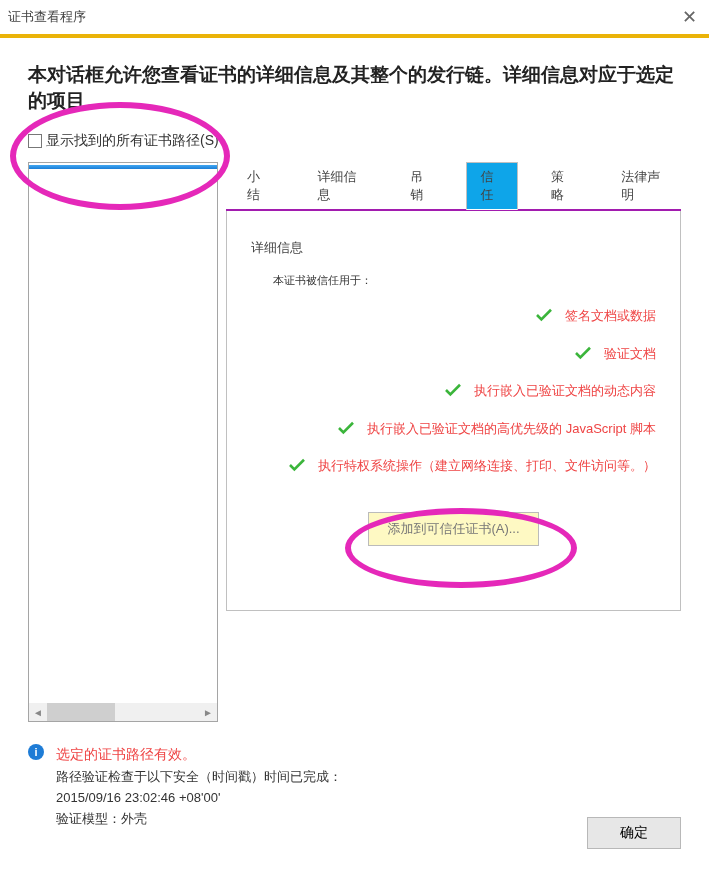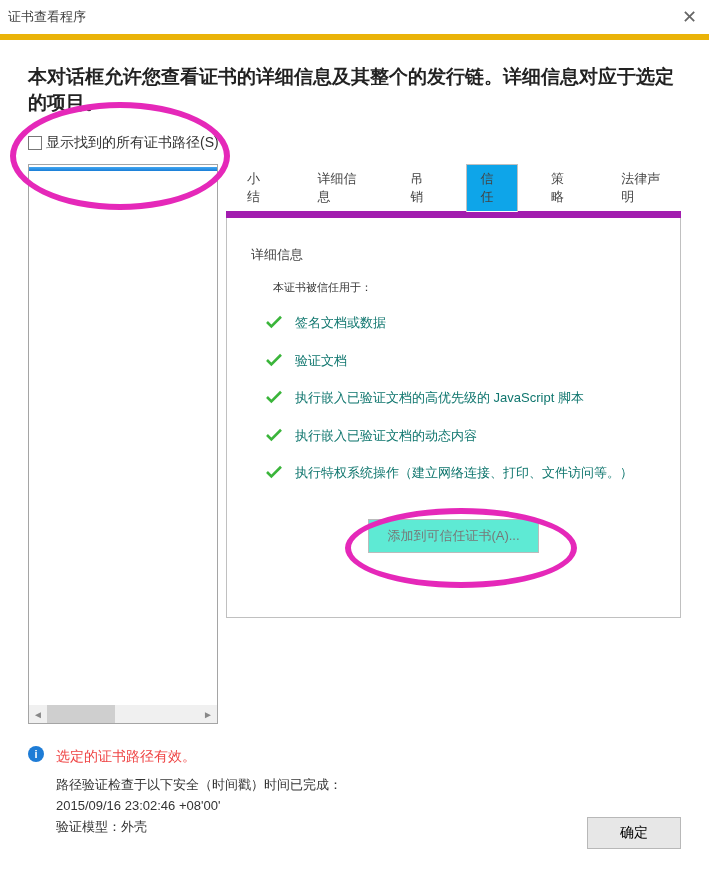--- a/index.html
+++ b/index.html
@@ -10,21 +10,21 @@
       width: 709px;
       height: 869px;
       position: relative;
       color: #333;
     }
     .title-bar {
       display: flex;
       justify-content: space-between;
       align-items: center;
       padding: 6px 12px 6px 8px;
-      border-bottom: 6px solid #eab308;
+      border-bottom: 4px solid #eab308;
     }
     .title-text { color: #444; font-size: 13px; }
     .close-x { font-size: 18px; color: #666; cursor: pointer; }
     .content {
       padding: 24px 28px 20px 28px;
     }
     .desc {
       font-size: 19px;
       font-weight: bold;
       margin-bottom: 18px;
@@ -76,21 +76,21 @@
       background: #f0f0f0;
       display: flex;
       align-items: center;
     }
     .sb-arrow { width: 18px; height: 18px; display:flex; align-items:center; justify-content:center; color:#888; font-size:10px;}
     .sb-track { flex:1; height: 100%; background:#f0f0f0; position:relative; }
     .sb-thumb { position:absolute; left:0; top:0; height:100%; width:45%; background:#cfcfcf; }
     .right-panel { flex: 1; }
     .tabs {
       display: flex;
-      border-bottom: 7px solid #a21caf;
+      border-bottom: 2px solid #a21caf;
       gap: 18px;
       padding-left: 6px;
     }
     .tab {
       padding: 5px 14px;
       border: 1px solid transparent;
       border-bottom: none;
       color: #444;
       font-size: 13px;
       cursor: pointer;
@@ -115,38 +115,39 @@
       color: #444;
     }
     .trust-desc { margin-bottom: 18px; font-size: 11px; margin-left: 22px; }
     .trust-list { margin-left: 14px; }
     .trust-item {
       display: flex;
       align-items: flex-start;
       gap: 12px;
       margin-bottom: 18px;
       font-size: 13px;
-      color: #0f766e;
+      color: #ef4444;
+      justify-content: flex-end;
     }
     .check-icon {
       width: 18px;
       height: 14px;
       flex-shrink: 0;
       margin-top: 2px;
     }
     .check-icon svg { display:block; }
     .trust-text { line-height: 1.5; }
     .add-btn-wrap {
       display: flex;
       justify-content: center;
       margin-top: 36px;
       position: relative;
     }
     .add-btn {
-      background: #5eead4;
+      background: #fef9c3;
       color: #777;
       border: 1px solid #bbb;
       padding: 7px 18px;
       font-size: 13px;
     }
     .footer {
       margin-top: 20px;
       display: flex;
       gap: 12px;
       align-items: flex-start;
@@ -154,21 +155,21 @@
     .info-icon {
       width: 16px; height:16px;
       border-radius: 50%;
       background: #1e7cd6;
       display:inline-flex; align-items:center; justify-content:center;
       color:#fff; font-size:11px; font-weight:bold;
       flex-shrink:0;
       margin-top: 2px;
     }
     .footer-text { font-size: 14px; line-height: 1.8; color:#ef4444;}
-    .footer-sub { font-size: 13px; margin-top:6px; color:#333; line-height:1.6;}
+    .footer-sub { font-size: 13px; color:#333; line-height:1.6;}
     .bottom-bar {
       position: absolute;
       right: 28px;
       bottom: 20px;
       border-radius: 11px;
     }
     .ok-btn {
       background: #e7e7e7;
       border: 1px solid #b8b8b8;
       padding: 6px 32px;
@@ -244,29 +245,29 @@
                 </svg>
             </span>
             <span class="trust-text">验证文档</span>
           </div>
           <div class="trust-item">
             <span class="check-icon">
               <svg viewBox="0 0 20 16" width="18" height="14">
                   <polyline points="2,8 7,13 18,2" fill="none" stroke="#3bb53b" stroke-width="3"></polyline>
                 </svg>
             </span>
+            <span class="trust-text">执行嵌入已验证文档的动态内容</span>
+          </div>
+          <div class="trust-item">
+            <span class="check-icon">
+              <svg viewBox="0 0 20 16" width="18" height="14">
+                  <polyline points="2,8 7,13 18,2" fill="none" stroke="#3bb53b" stroke-width="3"></polyline>
+                </svg>
+            </span>
             <span class="trust-text">执行嵌入已验证文档的高优先级的 JavaScript 脚本</span>
-          </div>
-          <div class="trust-item">
-            <span class="check-icon">
-              <svg viewBox="0 0 20 16" width="18" height="14">
-                  <polyline points="2,8 7,13 18,2" fill="none" stroke="#3bb53b" stroke-width="3"></polyline>
-                </svg>
-            </span>
-            <span class="trust-text">执行嵌入已验证文档的动态内容</span>
           </div>
           <div class="trust-item">
             <span class="check-icon">
               <svg viewBox="0 0 20 16" width="18" height="14">
                   <polyline points="2,8 7,13 18,2" fill="none" stroke="#3bb53b" stroke-width="3"></polyline>
                 </svg>
             </span>
             <span class="trust-text">执行特权系统操作（建立网络连接、打印、文件访问等。）</span>
           </div>
         </div>

